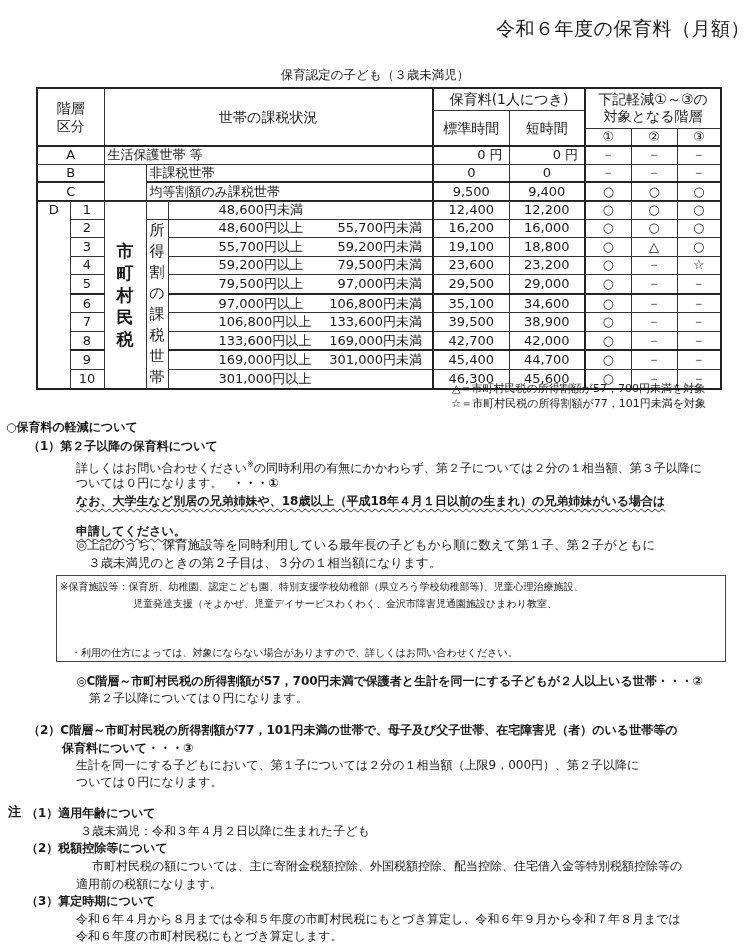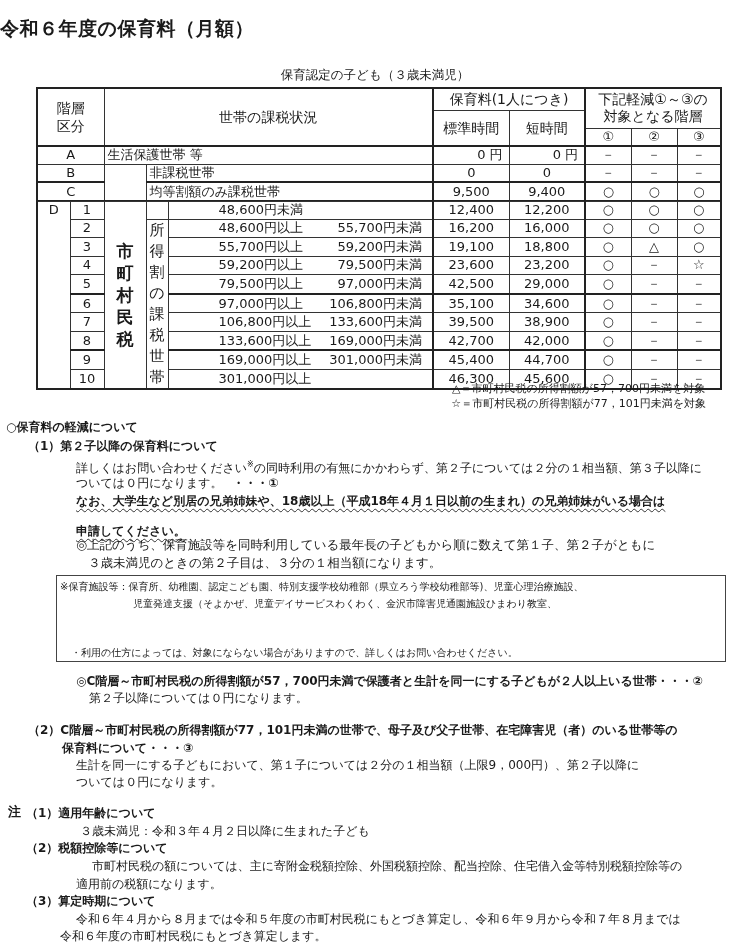--- a/index.html
+++ b/index.html
@@ -1,19 +1,19 @@
 <!DOCTYPE html>
 <html><head>
 <meta charset="utf-8">
 <style>
   html, body { margin:0; padding:0; background:#ffffff; }
   body { width:750px; height:946px; position:relative; overflow:hidden; color:#1a1a1a;
          font-family:"DejaVu Sans", "Liberation Sans", sans-serif; }
   .abs { position:absolute; }
-  .title { left:0; width:750px; top:16px; text-align:left; font-size:19px; font-weight:bold; letter-spacing:0.5px; }
+  .title { left:0; width:750px; top:16px; text-align:right; font-size:19px; font-weight:normal; letter-spacing:0.5px; }
   .subtitle { left:0; width:750px; top:67px; text-align:center; font-size:12.5px; }
 
   table.fee { position:absolute; left:36px; top:87px; width:684px; border-collapse:collapse; table-layout:fixed;
               font-size:13px; border:2px solid #222; }
   table.fee td { border:1px solid #333; padding:0; height:16.6px; line-height:16px; white-space:nowrap; overflow:hidden; }
   table.fee td.hd { text-align:center; font-size:14px; line-height:18px; }
   .c { text-align:center; }
   .r { text-align:right; padding-right:6px !important; }
   .l { text-align:left; padding-left:3px !important; }
   .bb { border-bottom:2px solid #222 !important; }
@@ -191,21 +191,21 @@
         <td class="c mark">☆</td>
       </tr>
       <tr>
         <td class="c">5</td>
         <td class="">
           <div class="range">
             <span>79,500円以上</span>
             <span class="b">97,000円未満</span>
           </div>
         </td>
-        <td class="c bl2">42,500</td>
+        <td class="c bl2">29,500</td>
         <td class="c">29,000</td>
         <td class="c bl2 mark">○</td>
         <td class="c dash">－</td>
         <td class="c dash">－</td>
       </tr>
       <tr>
         <td class="c bt">6</td>
         <td class="bt">
           <div class="range">
             <span>97,000円以上</span>
@@ -310,13 +310,13 @@
 <div class="abs txt" style="left:76px;top:773px;">ついては０円になります。</div>
 
 <div class="abs txt bold" style="left:8px;top:803px;font-size:13px;">注</div>
 <div class="abs txt bold" style="left:26px;top:804px;">（1）適用年齢について</div>
 <div class="abs txt" style="left:80px;top:822px;">３歳未満児：令和３年４月２日以降に生まれた子ども</div>
 <div class="abs txt bold" style="left:26px;top:839px;">（2）税額控除等について</div>
 <div class="abs txt" style="left:76px;top:857px;margin-left:16px;">市町村民税の額については、主に寄附金税額控除、外国税額控除、配当控除、住宅借入金等特別税額控除等の</div>
 <div class="abs txt" style="left:76px;top:875px;">適用前の税額になります。</div>
 <div class="abs txt bold" style="left:26px;top:892px;">（3）算定時期について</div>
 <div class="abs txt" style="left:76px;top:910px;">令和６年４月から８月までは令和５年度の市町村民税にもとづき算定し、令和６年９月から令和７年８月までは</div>
-<div class="abs txt" style="left:60px;top:927px;">令和６年度の市町村民税にもとづき算定します。</div>
+<div class="abs txt" style="left:76px;top:927px;">令和６年度の市町村民税にもとづき算定します。</div>
 
 </body></html>

